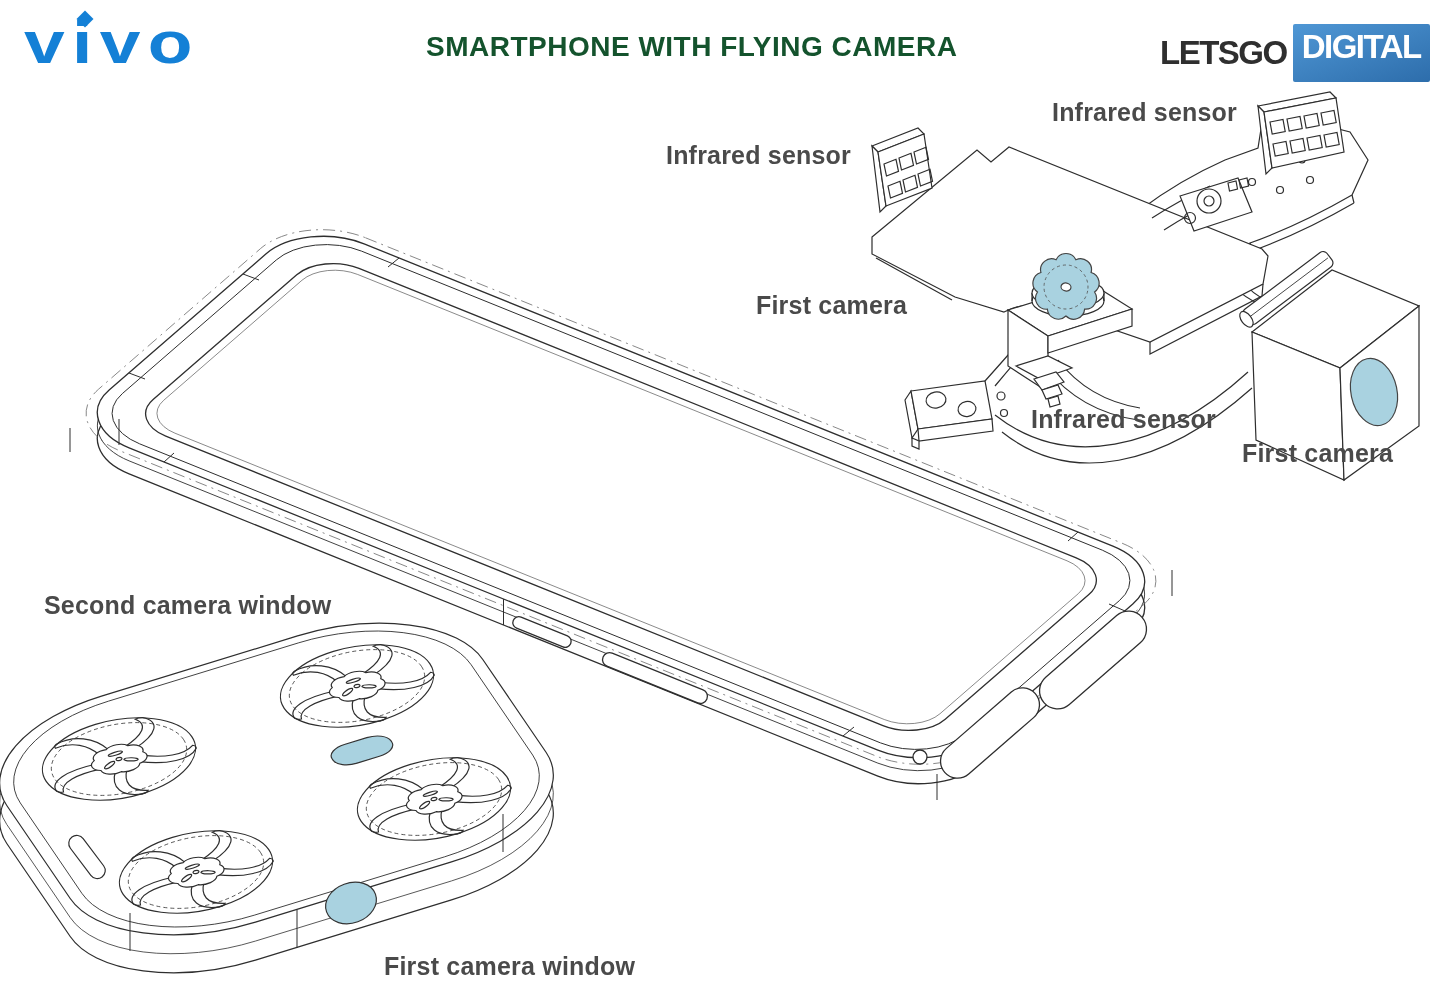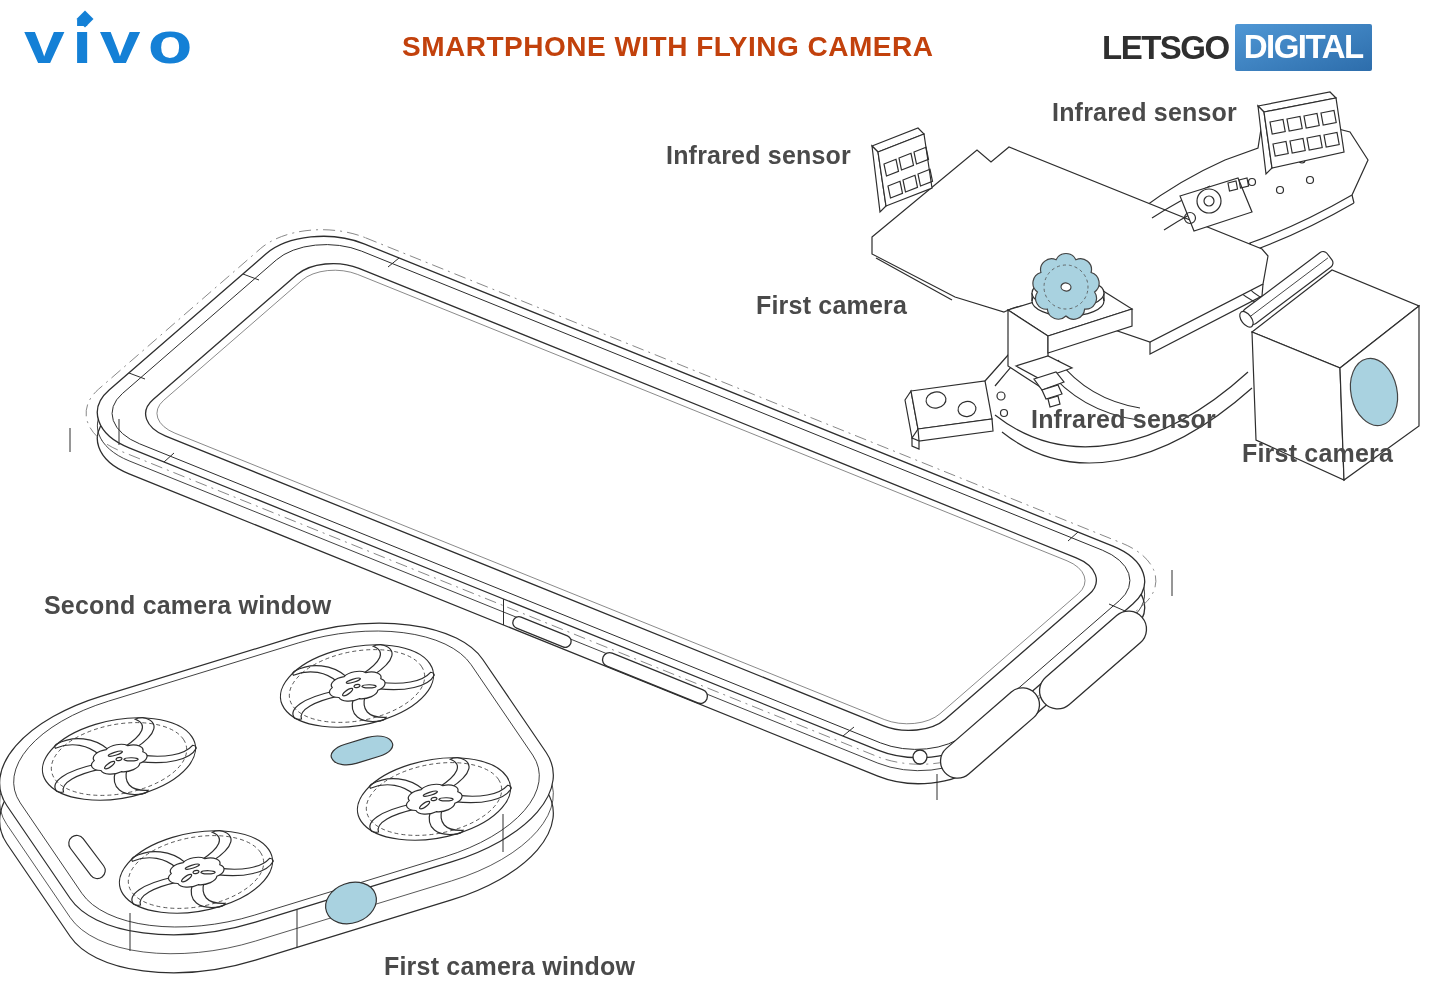--- a/index.html
+++ b/index.html
@@ -4,25 +4,25 @@
 <style>
   html,body{margin:0;padding:0;background:#ffffff;}
   body{width:1440px;height:1000px;position:relative;overflow:hidden;
        font-family:"Liberation Sans",sans-serif;}
   .abs{position:absolute;}
   
   #vivo-logo{left:24px;top:8px;color:#1480d6;font-weight:700;font-size:60px;
              letter-spacing:6px;transform:scaleX(1.22);transform-origin:left top;}
   #vivo-diamond{left:79px;top:13px;width:12px;height:12px;background:#1480d6;
                 transform:rotate(45deg);}
-  #page-title{left:402px;top:31px;font-size:28px;font-weight:700;color:#c2410c;
+  #page-title{left:426px;top:31px;font-size:28px;font-weight:700;color:#14532d;
               letter-spacing:0.5px;white-space:nowrap;}
-  #letsgo-logo{left:1102px;top:24px;display:flex;align-items:center;}
+  #letsgo-logo{left:1160px;top:24px;display:flex;align-items:center;}
   #letsgo-text{font-size:33px;font-weight:700;color:#2f2f2f;letter-spacing:-1.5px;}
-  #digital-badge{margin-left:6px;padding:4px 9px 5px 9px;
+  #digital-badge{margin-left:6px;padding:4px 9px 16px 9px;
                  background:linear-gradient(160deg,#4f97d5,#2d6dab);
                  border-radius:2px;}
   #digital-text{font-size:33px;font-weight:700;color:#ffffff;letter-spacing:-1.5px;}
   
   .lbl{position:absolute;font-size:25px;font-weight:700;color:#4a4a4a;
        letter-spacing:0.2px;white-space:nowrap;}
   #lbl-ir-left{left:666px;top:141px;}
   #lbl-ir-top{left:1052px;top:98px;}
   #lbl-second-camera{left:756px;top:291px;}
   #lbl-ir-bottom{left:1031px;top:405px;}

